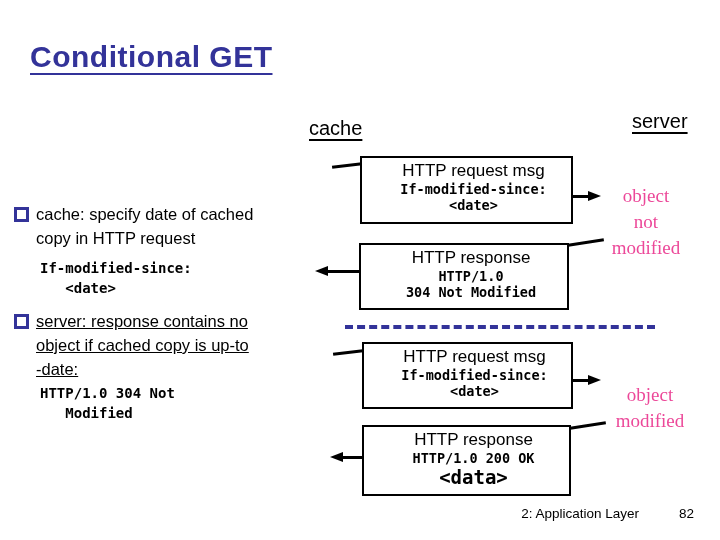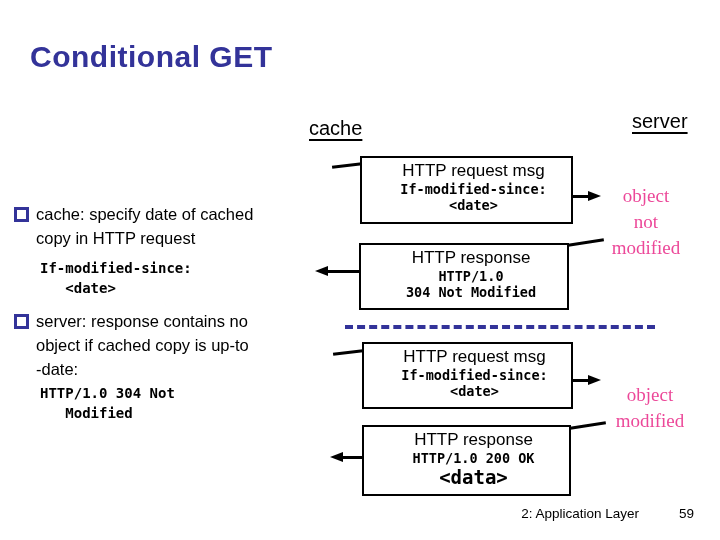--- a/index.html
+++ b/index.html
@@ -4,21 +4,21 @@
 <style>
   html,body{margin:0;padding:0;background:#888;}
   .slide{
     position:relative;width:720px;height:540px;background:#ffffff;
     font-family:"Liberation Sans","DejaVu Sans",sans-serif;color:#000;
     overflow:hidden;margin:0 auto;
   }
   .abs{position:absolute;}
   .title{
     left:30px;top:40px;font-size:30px;letter-spacing:.5px;color:#333399;
-    text-decoration-thickness:2px;text-underline-offset:6px;
+    text-decoration:underline;text-decoration-thickness:2px;text-underline-offset:6px;
     font-weight:600;
   }
   
   .bullet{left:12px;width:300px;padding-left:24px;font-size:16.5px;line-height:24px;}
   .bullet .sq{
     position:absolute;left:2px;top:5px;width:9px;height:9px;
     border:3px solid #333399;background:#fff;
   }
   .preline{white-space:pre-line;}
   .codeblock{
@@ -59,21 +59,21 @@
 
 
   <div class="abs bullet" style="top:202px;">
     <span class="sq"></span>
     <span class="preline">cache: specify date of cached
 copy in HTTP request</span>
   </div>
   <div class="abs codeblock" style="top:258px;">If-modified-since:
    &lt;date&gt;</div>
 
-  <div class="abs bullet" style="top:309px;">
+  <div class="abs bullet" style="top:309px;text-decoration:underline;">
     <span class="sq"></span>
     <span class="preline">server: response contains no
 object if cached copy is up-to
 -date:</span>
   </div>
   <div class="abs codeblock" style="top:383px;">HTTP/1.0 304 Not
    Modified</div>
 
   <div class="abs endpoint" style="left:309px;top:117px;">cache</div>
   <div class="abs endpoint" style="left:588px;top:110px;margin-left:44px;">server</div>
@@ -118,16 +118,16 @@
   <div class="abs msgbox" style="left:362px;top:425px;width:209px;height:71px;">
     <div class="mtitle">HTTP response</div>
     <div class="mcode">HTTP/1.0 200 OK</div>
     <div class="mdata">&lt;data&gt;</div>
   </div>
   <div class="abs hline" style="left:342px;top:456px;width:20px;"></div>
   <div class="abs head-left" style="left:330px;top:452px;"></div>
 
   <div class="abs footer">
     <span>2: Application Layer</span>
-    <span>59</span>
+    <span>82</span>
   </div>
 
 </div>
 
 </body></html>

